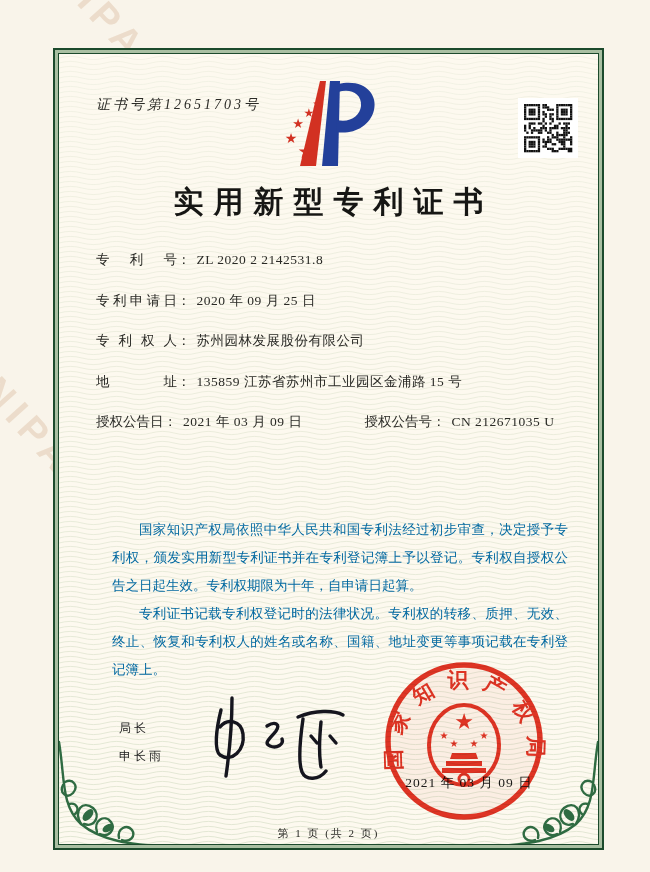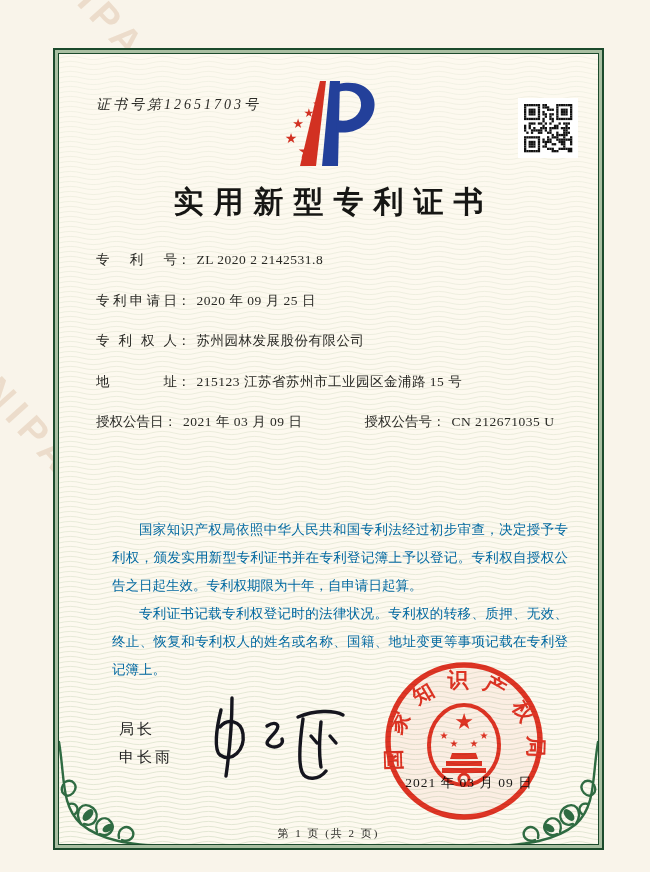--- a/index.html
+++ b/index.html
@@ -48,21 +48,21 @@
   .val{display:inline-block;margin-left:6px;letter-spacing:.5px;}
   .grant-row{height:26px;line-height:20px;white-space:nowrap;}
   .grant-no{margin-left:62px;}
   
   .paras{position:absolute;left:36px;right:30px;top:462px;z-index:3;
     font-size:13.5px;line-height:28px;text-align:justify;color:#0369a1;margin-left:17px;}
   .paras p{margin:0;text-indent:2em;}
   
   .signer{position:absolute;left:60px;z-index:4;
     font-family:"Liberation Sans","DejaVu Sans",sans-serif;
-    font-size:15px;letter-spacing:3px;color:#222;}
+    font-size:12px;letter-spacing:3px;color:#222;}
   .signer.t1{top:666px;}
   .signer.t2{top:694px;}
   .sig{position:absolute;left:140px;top:636px;z-index:4;}
   .seal{position:absolute;left:323px;top:605px;z-index:6;mix-blend-mode:multiply;opacity:.95;}
   .seal-date{position:absolute;left:310px;top:720px;width:200px;text-align:center;
     font-size:13.5px;letter-spacing:1px;z-index:5;color:#1c1c1a;}
   .footer{position:absolute;left:0;right:0;top:772px;text-align:center;
     font-size:11px;letter-spacing:2px;z-index:3;color:#2a2a26;}
 </style>
 </head>
@@ -488,21 +488,21 @@
         <div class="row">
           <span class="lbl">专利号</span><span class="colon">：</span><span class="val">ZL 2020 2 2142531.8</span>
         </div>
         <div class="row">
           <span class="lbl">专利申请日</span><span class="colon">：</span><span class="val">2020 年 09 月 25 日</span>
         </div>
         <div class="row">
           <span class="lbl">专利权人</span><span class="colon">：</span><span class="val">苏州园林发展股份有限公司</span>
         </div>
         <div class="row">
-          <span class="lbl">地址</span><span class="colon">：</span><span class="val">215123 江苏省苏州市工业园区金浦路 15 号</span>
+          <span class="lbl">地址</span><span class="colon">：</span><span class="val">135859 江苏省苏州市工业园区金浦路 15 号</span>
         </div>
         <div class="grant-row">
           <span>授权公告日</span><span class="colon">：</span><span class="val">2021 年 03 月 09 日</span><span class="grant-no">授权公告号</span><span class="colon">：</span><span class="val">CN 212671035 U</span>
         </div>
       </div>
 
       <div class="paras">
         <p>国家知识产权局依照中华人民共和国专利法经过初步审查，决定授予专利权，颁发实用新型专利证书并在专利登记簿上予以登记。专利权自授权公告之日起生效。专利权期限为十年，自申请日起算。</p>
         <p>专利证书记载专利权登记时的法律状况。专利权的转移、质押、无效、终止、恢复和专利权人的姓名或名称、国籍、地址变更等事项记载在专利登记簿上。</p>
       </div>

